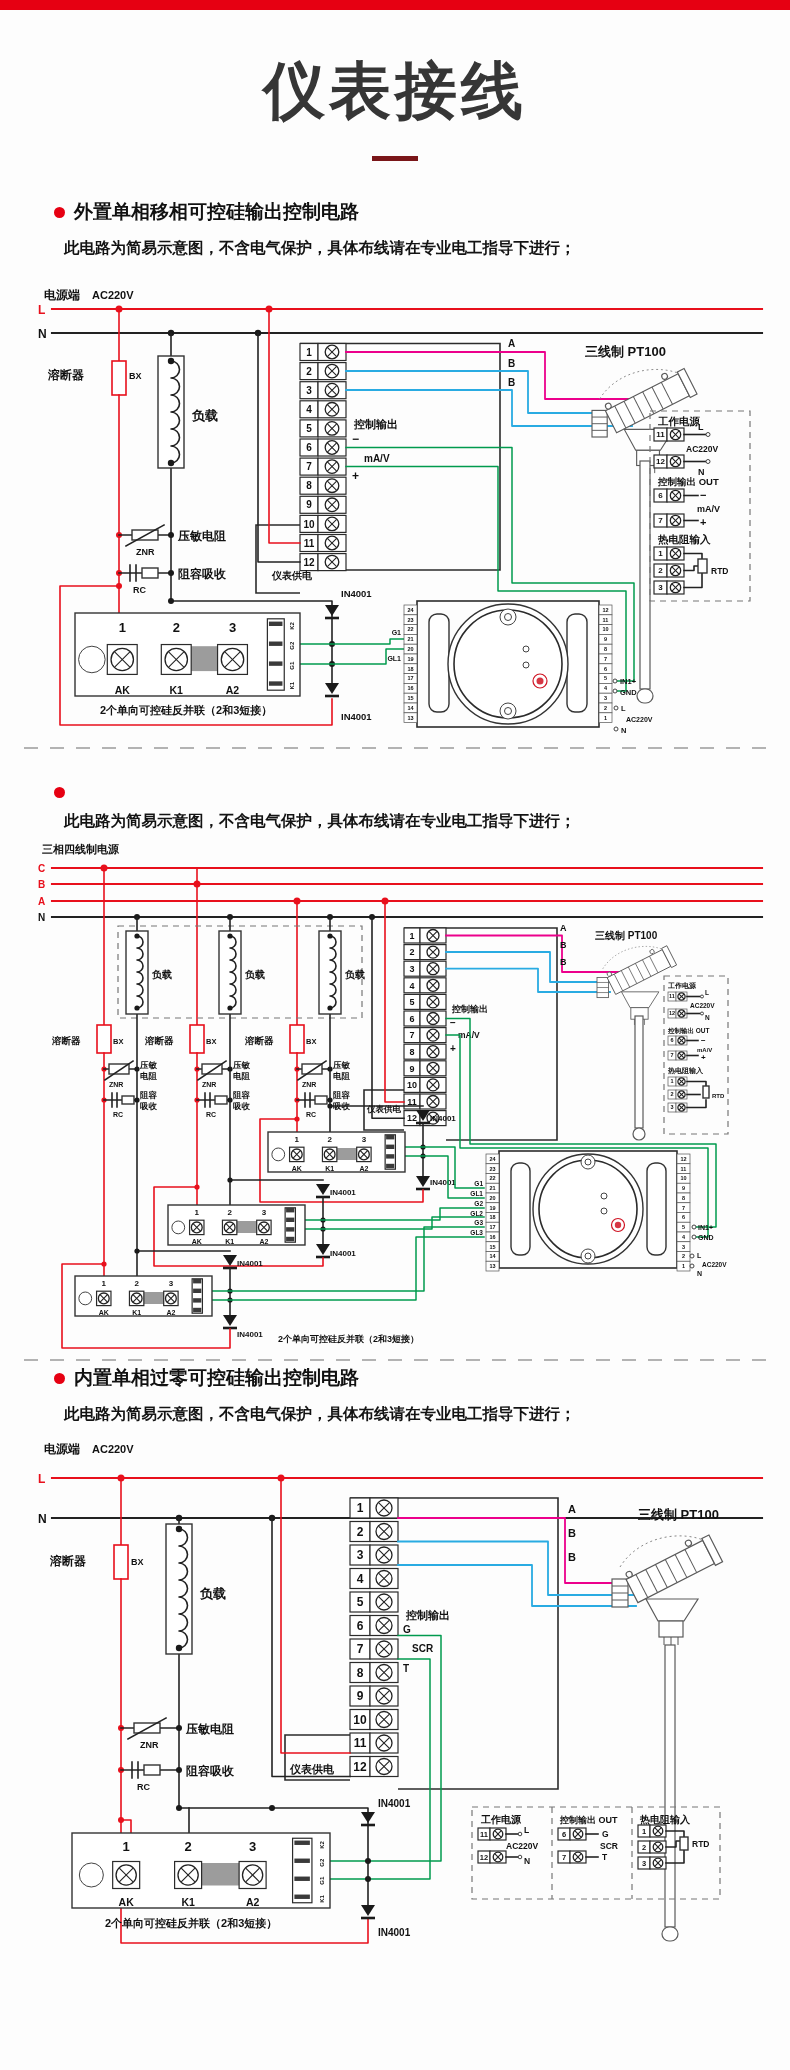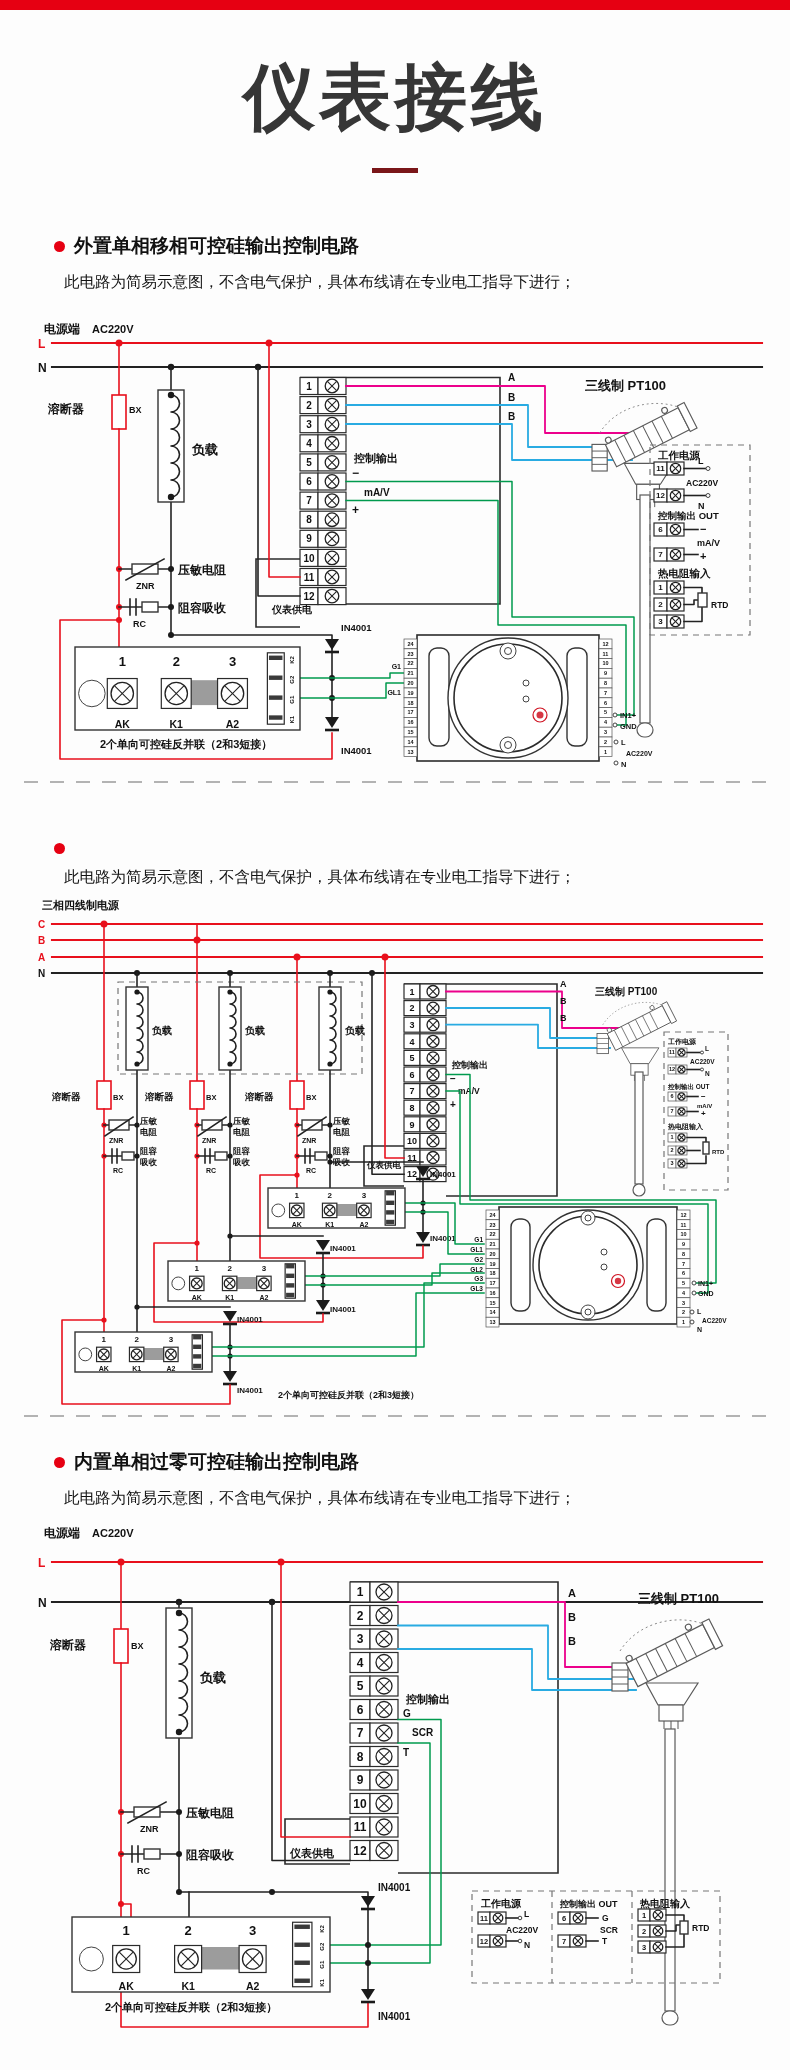--- a/index.html
+++ b/index.html
@@ -4,28 +4,28 @@
 <style>
   :root{
     --accent:#e60012; --wire-red:#e8101c; --wire-blue:#29abe2;
     --wire-magenta:#ec008c; --wire-green:#009a4e; --title-dash:#7a1619;
   }
   *{box-sizing:border-box}
   html,body{margin:0;padding:0}
   body{width:790px;height:2070px;overflow:hidden;background:#fdfdfd;
        font-family:"Liberation Sans","DejaVu Sans",sans-serif;color:#151515}
   .topbar{height:10px;background:var(--accent)}
-  h1{font-size:72px;font-weight:900;text-align:center;letter-spacing:4px;
+  h1{font-size:62px;font-weight:900;text-align:center;letter-spacing:4px;
      color:#363636;margin:44px 0 0;line-height:1.2}
   .title-dash{width:46px;height:5px;background:var(--title-dash);margin:28px auto 0}
   .section{margin:0}
-  .sec-head{display:flex;align-items:center;gap:9px;padding-left:54px;margin-top:60px}
+  .sec-head{display:flex;align-items:center;gap:9px;padding-left:54px;margin-top:38px}
   .sec-head .bullet{width:11px;height:11px;border-radius:50%;background:var(--accent);flex:0 0 auto}
   .sec-head .htxt{font-size:19px;font-weight:800;color:#111}
-  .sec-note{padding-left:64px;margin-top:13px;font-size:15.5px;font-weight:400;color:#131313}
+  .sec-note{padding-left:64px;margin-top:13px;font-size:15.5px;font-weight:700;color:#131313}
   .dgm{display:block;margin-top:24px}
   .sep{height:2px;margin:4px 24px 0;
        background:repeating-linear-gradient(90deg,#b3b3b3 0 14px,transparent 14px 26px)}
   svg text{font-family:"Liberation Sans","DejaVu Sans",sans-serif;fill:#111;font-weight:700}
   .wire{fill:none;stroke-width:1.6;stroke-linejoin:round;stroke-linecap:square}
   .wr{stroke:var(--wire-red)} .wk{stroke:#222} .wg{stroke:var(--wire-green);stroke-width:1.5}
   .wm{stroke:var(--wire-magenta);stroke-width:1.8} .wb{stroke:var(--wire-blue);stroke-width:1.8}
   .mains{stroke-width:2.1}
   .sym{fill:#fff;stroke:#333;stroke-width:1.4}
   .symr{fill:#fff;stroke:var(--wire-red);stroke-width:1.6}
@@ -932,21 +932,21 @@
     <text x="698" y="400" font-size="7">GND</text>
     <text x="697" y="418" font-size="7">L</text>
     <text x="702" y="427" font-size="6.5">AC220V</text>
     <text x="697" y="436" font-size="7">N</text>
   </svg>
 </div>
 
 <div class="sep"></div>
 
 <div class="section">
-  <div class="sec-head" style="margin-top:32px">
+  <div class="sec-head" style="margin-top:4px">
     <span class="bullet"></span>
     <span class="htxt">内置单相过零可控硅输出控制电路</span>
   </div>
   <div class="sec-note">此电路为简易示意图，不含电气保护，具体布线请在专业电工指导下进行；</div>
 
   <svg class="dgm" width="790" height="515" viewBox="0 0 790 515" style="margin-top:10px">
     <text x="44" y="18" font-size="12">电源端</text>
     <text x="92" y="18" font-size="11">AC220V</text>
     <text x="38" y="48" font-size="12" class="redtx">L</text>
     <line class="wire wr mains" x1="52" y1="43" x2="762" y2="43"></line>

